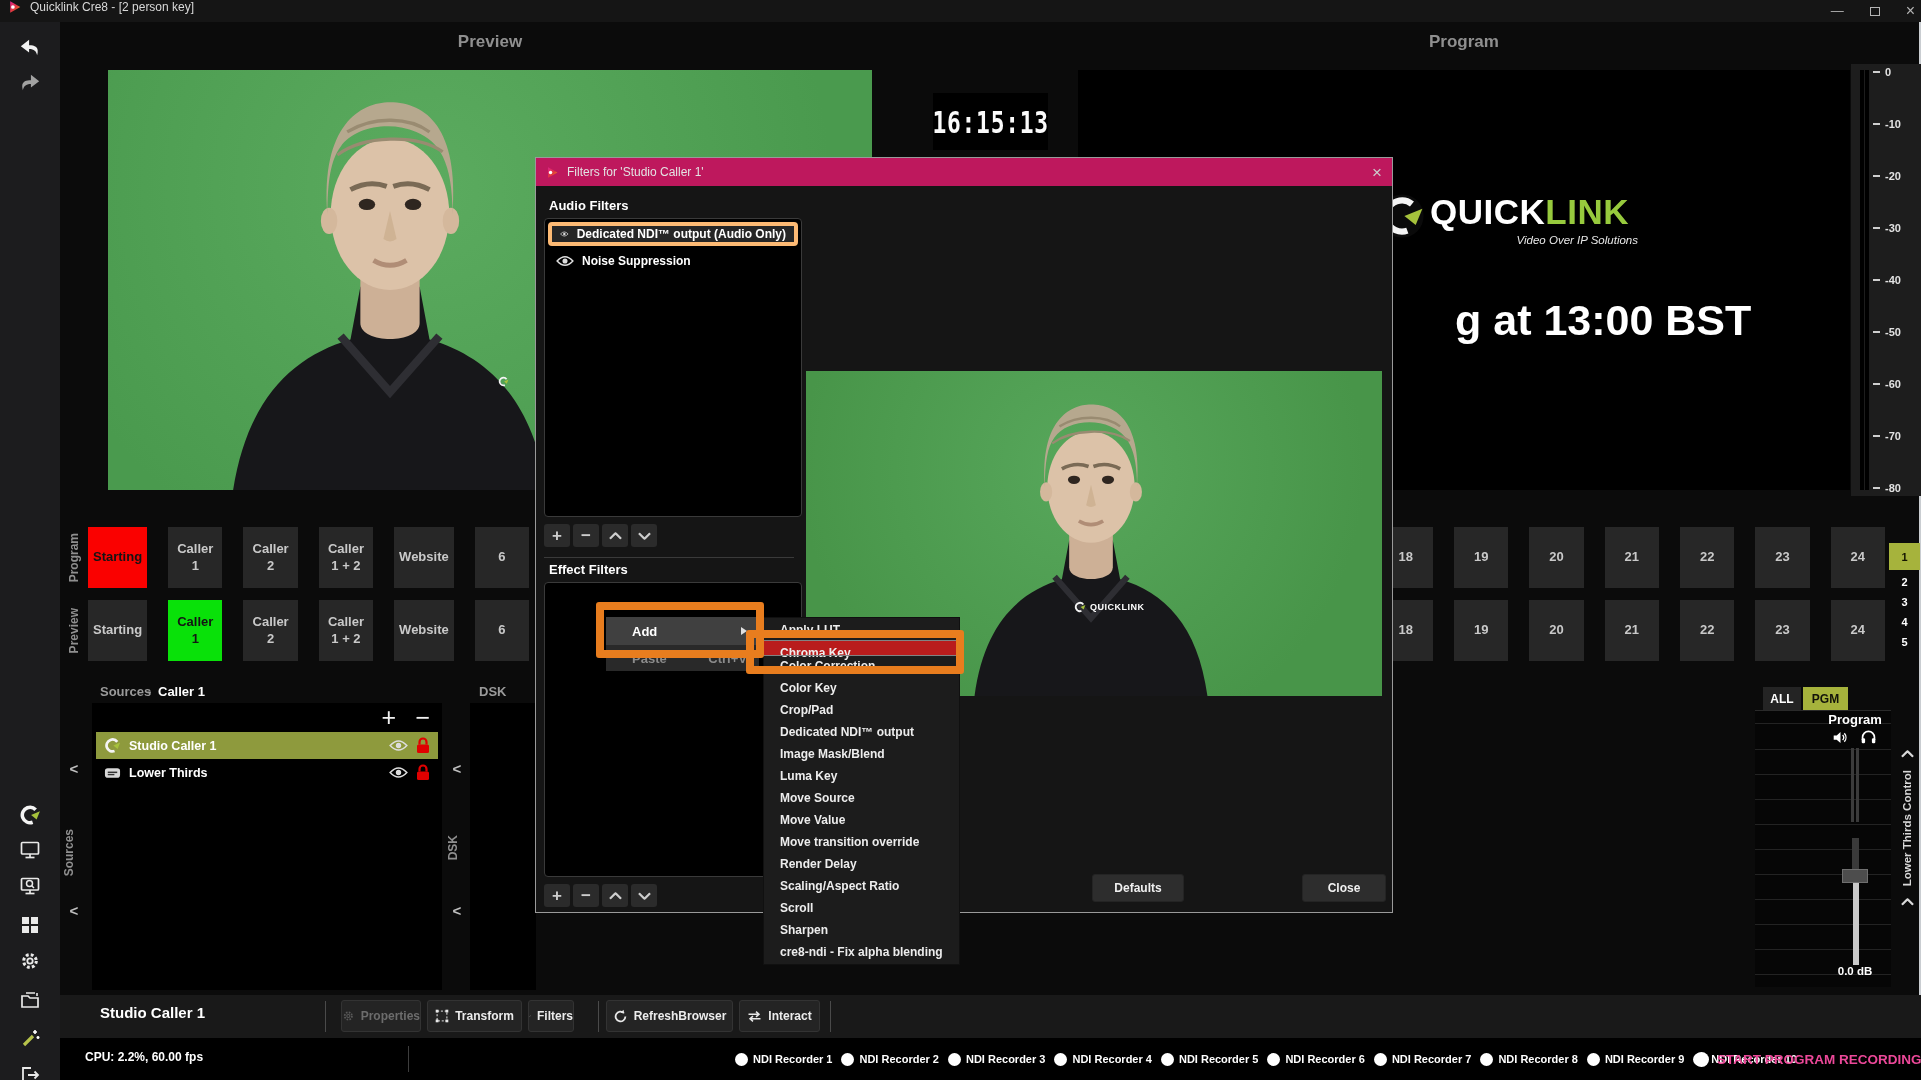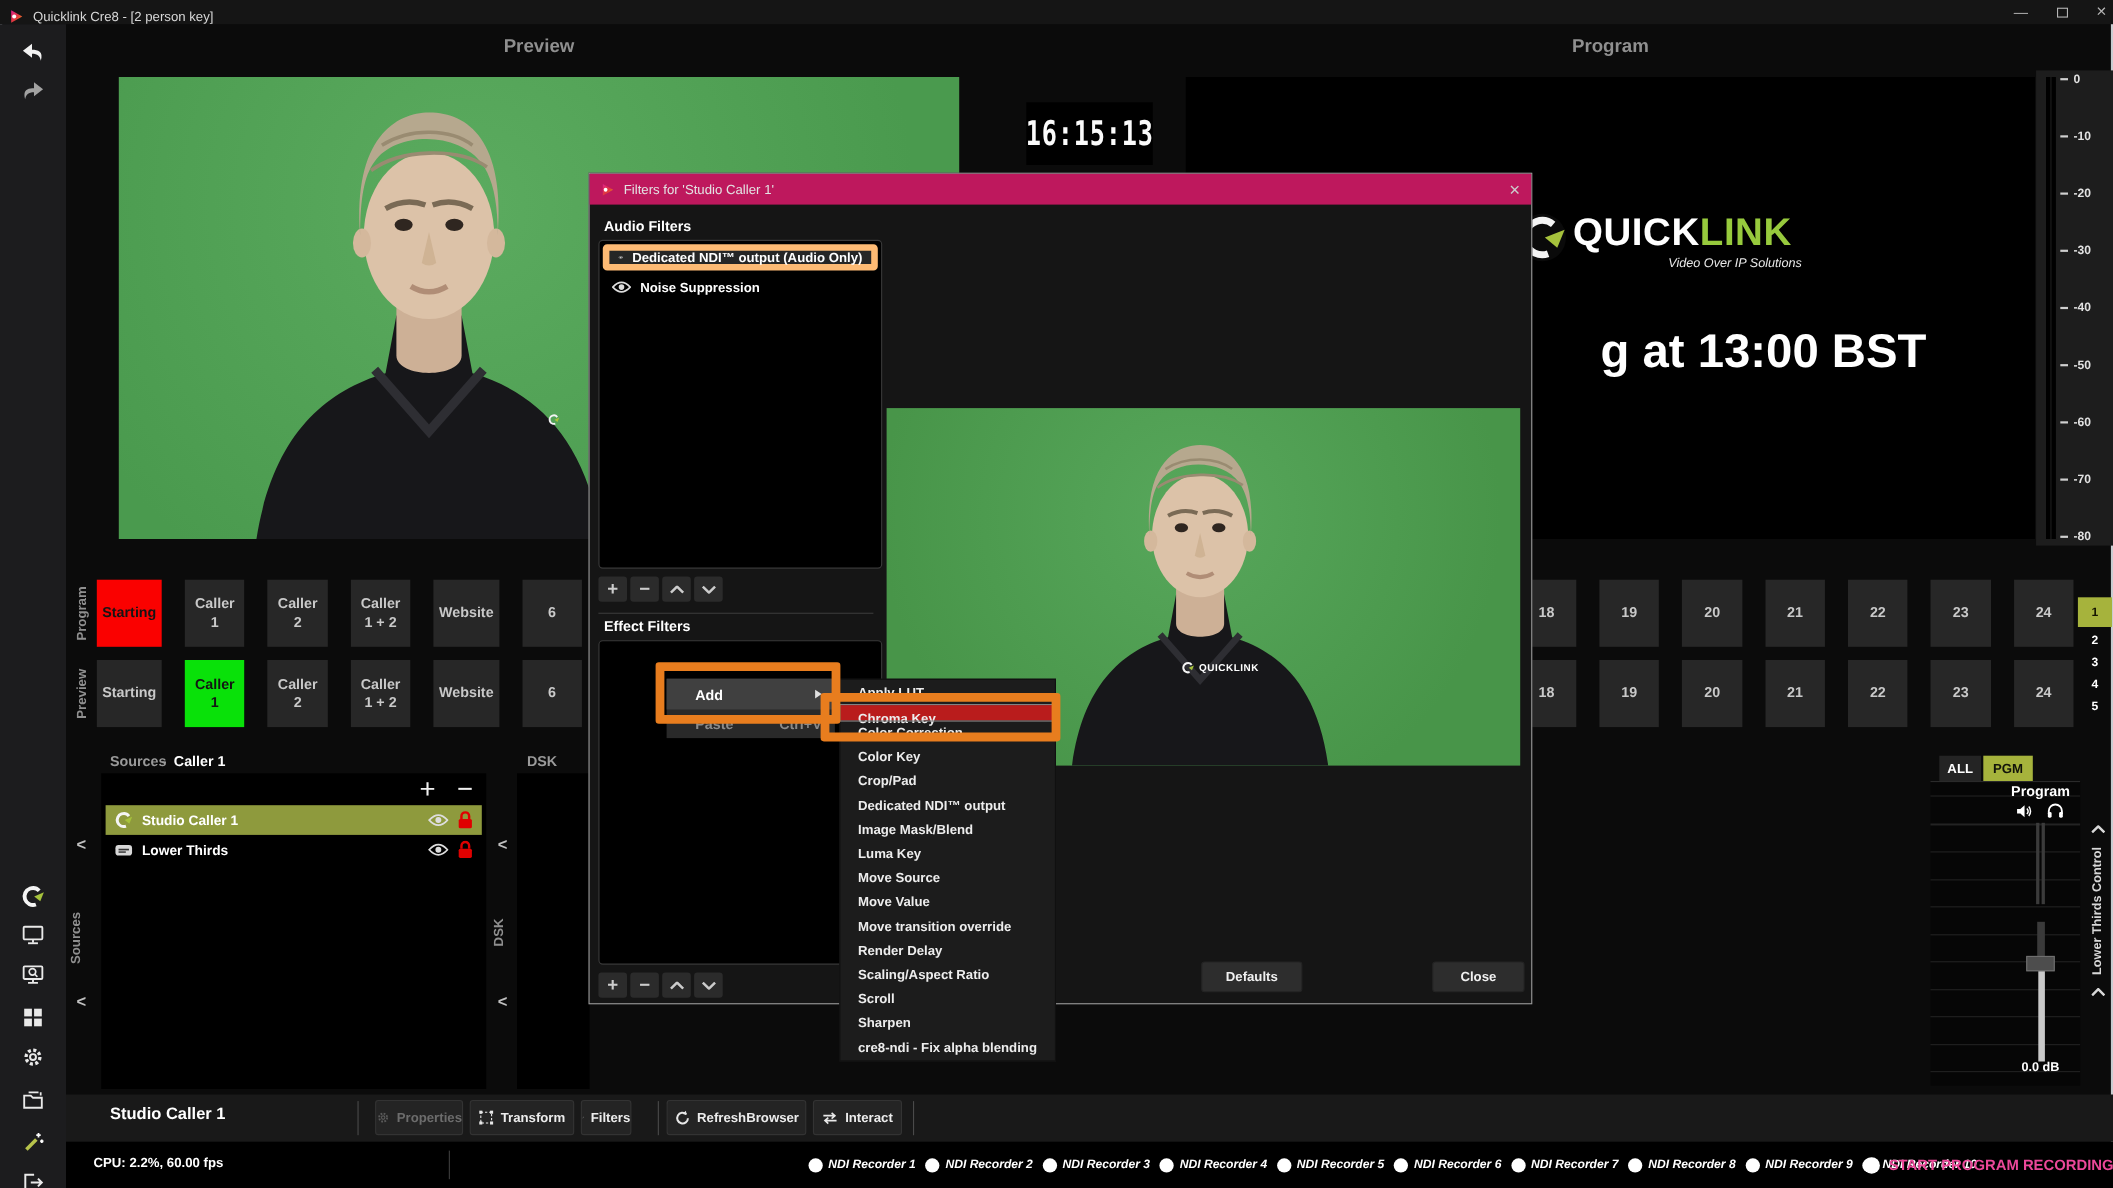--- a/index.html
+++ b/index.html
@@ -3,21 +3,21 @@
 <meta charset="utf-8">
 <style>
   * { margin:0; padding:0; box-sizing:border-box; }
   html,body { background:#000; }
   body { font-family:"Liberation Sans", sans-serif; }
   .window { position:relative; width:1921px; height:1080px; background:#0b0b0b; overflow:hidden;
             outline:2px solid #c9cdd1; outline-offset:-2px; }
 
   
   .titlebar { position:absolute; left:0; top:0; width:1921px; height:22px; background:#151515;
-              display:flex; align-items:flex-end; padding-left:8px; gap:8px; }
+              display:flex; align-items:flex-start; padding-left:8px; gap:8px; }
   .titlebar .title { color:#d8d8d8; font-size:12px; }
   .win-ctrls { position:absolute; right:6px; top:0; height:22px; display:flex; align-items:center; gap:26px; color:#b5b5b5; }
   .win-ctrls span { font-size:13px; line-height:22px; cursor:default; }
   .maxbox { width:10px; height:9px; border:1.5px solid #b5b5b5; display:inline-block; }
 
   
   .sidebar { position:absolute; left:0; top:22px; width:60px; height:1058px; background:#1c1c1e; }
   .side-ic { position:absolute; left:19px; width:22px; height:22px; }
 
   
@@ -84,21 +84,21 @@
   .tb-sep { position:absolute; top:1001px; width:1px; height:31px; background:#4a4a4a; }
   .tb-btn { position:absolute; top:1000px; height:32px; background:#242424; border:1px solid #333; border-radius:3px;
             color:#ececec; font-weight:bold; font-size:12px; display:flex; align-items:center; justify-content:center; gap:6px; }
   .tb-btn.disabled { color:#6c6c6c; }
   .tb-btn.disabled svg { opacity:.45; }
 
   
   .statusbar { position:absolute; left:60px; top:1038px; width:1861px; height:42px; background:#000; }
   .cpu { position:absolute; left:85px; top:1050px; font-weight:bold; font-size:12px; color:#fff; }
   .sb-sep { position:absolute; left:408px; top:1046px; width:1px; height:26px; background:#3d3d3d; }
-  .recorders { position:absolute; left:735px; top:1038px; height:42px; display:flex; align-items:center; gap:9px;font-style:italic; }
+  .recorders { position:absolute; left:735px; top:1038px; height:42px; display:flex; align-items:center; gap:9px; }
   .rec { display:flex; align-items:center; gap:5px; font-weight:bold; font-size:11px; color:#fff; white-space:nowrap; }
   .dot { width:13px; height:13px; border-radius:50%; background:#fff; flex:none; }
   .start-rec { position:absolute; left:1694px; top:1038px; height:42px; display:flex; align-items:center; gap:8px;
                font-weight:bold; font-size:13.5px; color:#ec4899; white-space:nowrap; }
   .start-rec .dot { width:15px; height:15px; }
 
   
   .ap-tab { position:absolute; top:687px; height:23px; display:flex; align-items:center; justify-content:center;
             font-weight:bold; font-size:12px; }
   .ap-tab.all { left:1763px; width:38px; background:#242424; color:#fff; }
@@ -120,21 +120,21 @@
   
   .dialog { position:absolute; left:535px; top:157px; width:858px; height:756px; background:#151515;
             border:1px solid #9a9a9a; z-index:5; }
   .dlg-title { height:28px; background:#be185d; display:flex; align-items:center; padding:0 10px; gap:8px; }
   .dlg-title span.t { color:#e3e3e3; font-size:12px; }
   .dlg-close { margin-left:auto; color:#cccccc; font-size:17px; line-height:1; cursor:default; }
   .dlg-label { position:absolute; font-weight:bold; font-size:13px; color:#fff; }
   .fbox { position:absolute; left:8px; width:258px; background:#000; border:1px solid #3a3a3a; border-radius:4px; }
   .af-item { margin:3px; height:24px; display:flex; align-items:center; gap:8px; padding:0 8px;
              color:#fff; font-weight:bold; font-size:12px; white-space:nowrap; }
-  .af-item.selected { background:#262626; border:6px solid #fdba74; border-radius:4px; }
+  .af-item.selected { background:#262626; border:4px solid #fdba74; border-radius:4px; }
   .btnrow { position:absolute; left:8px; display:flex; gap:3px; }
   .sq-btn { width:26px; height:23px; background:#2b2b2b; border-radius:3px; color:#ccc;
             display:flex; align-items:center; justify-content:center; font-size:17px; font-weight:bold; }
   .dlg-sep { position:absolute; left:8px; top:399px; width:250px; height:1px; background:#3a3a3a; }
   .dlg-video { position:absolute; left:270px; top:213px; width:576px; height:325px; overflow:hidden;
                background:radial-gradient(circle at 48% 30%, #57a75b, #489549 75%); }
   .dlg-btn { position:absolute; top:716px; height:28px; background:#2d2d2d; border:1px solid #242424; border-radius:3px;
              color:#f0f0f0; font-weight:bold; font-size:12px; display:flex; align-items:center; justify-content:center; }
 
   

